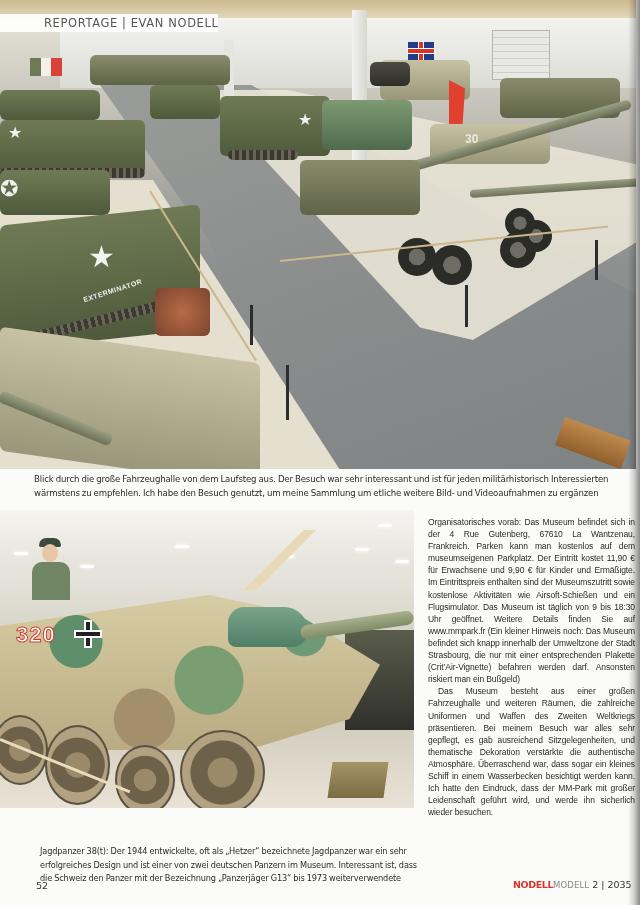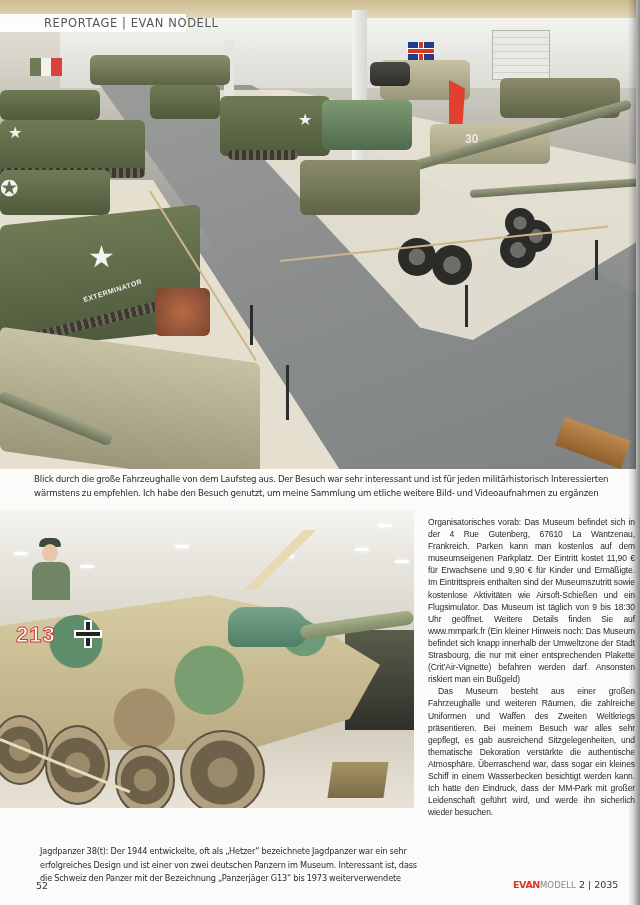--- a/index.html
+++ b/index.html
@@ -41,21 +41,21 @@
     background: repeating-linear-gradient(90deg, #3a3a33 0 4px, #6a6554 4px 7px); }
   .wheel { position: absolute; border-radius: 50%; background: radial-gradient(circle, #6d6d66 0 30%, #2b2b28 32% 100%); }
   .star { position: absolute; color: #f2f2ee; font-size: 22px; line-height: 1; }
   .gun { position: absolute; height: 10px; background: linear-gradient(180deg,#9aa084,#6c7157); border-radius: 5px; transform-origin: left center; }
   .rope { position: absolute; height: 2px; background: #cdb78a; transform-origin: left center; }
   .post { position: absolute; width: 3px; background: #2d2d2d; }
   .crate { position: absolute; background: linear-gradient(180deg,#c08a4e,#8f5f2d); }
   .ext-label { position: absolute; left: 82px; top: 287px; font-size: 7px; font-weight: bold; color: #eee; transform: rotate(-18deg); letter-spacing: .5px; }
   .num-30 { position: absolute; left: 465px; top: 132px; font-size: 12px; color: #eaeadf; font-weight: bold; }
 
-  .kicker { position: absolute; left: 0; top: 14px; height: 18px; width: 186px; background: rgba(255,255,255,.92);
+  .kicker { position: absolute; left: 0; top: 14px; height: 18px; width: 218px; background: rgba(255,255,255,.92);
     font-family: "DejaVu Sans", sans-serif; font-size: 11.5px; letter-spacing: .6px; color: #555;
     padding-left: 44px; line-height: 18px; white-space: nowrap; }
 
   
   .caption-top { position: absolute; left: 34px; top: 472px; width: 600px; font-family: "DejaVu Sans", sans-serif;
     font-size: 8.6px; line-height: 14px; color: #2b2b2b; letter-spacing: -.15px; word-spacing: -.5px; }
 
   
   .photo-bottom { position: absolute; left: 0; top: 510px; width: 414px; height: 298px; overflow: hidden;
     background: linear-gradient(180deg, #f2f1ec 0%, #e3e1d8 25%, #c9c4b3 60%, #e8e3d6 100%); }
@@ -188,36 +188,36 @@
   <div class="airplane"></div>
   <div class="truck-right"></div>
   <div class="soldier">
     <div class="cap"></div>
       <div class="head"></div>
       <div class="body"></div>
   </div>
   <div class="hetzer"></div>
   <div class="mantlet"></div>
   <div class="hetzer-gun"></div>
-  <div class="hz-num">213</div>
+  <div class="hz-num">320</div>
   <div class="hz-cross"></div>
   <div class="hz-wheel" style="left:-8px;top:205px;width:56px;height:70px;"></div>
   <div class="hz-wheel" style="left:45px;top:215px;width:65px;height:80px;"></div>
   <div class="hz-wheel" style="left:115px;top:235px;width:60px;height:70px;"></div>
   <div class="hz-wheel" style="left:180px;top:220px;width:85px;height:85px;"></div>
   <div class="rope2"></div>
   <div class="box-bottom"></div>
 </div>
 
 <p class="caption-bottom">Jagdpanzer 38(t): Der 1944 entwickelte, oft als „Hetzer“ bezeichnete Jagdpanzer war ein sehr erfolgreiches Design und ist einer von zwei deutschen Panzern im Museum. Interessant ist, dass die Schweiz den Panzer mit der Bezeichnung „Panzerjäger G13“ bis 1973 weiterverwendete</p>
 
 <div class="article">
   <p>Organisatorisches vorab: Das Museum befindet sich in der 4 Rue Gutenberg, 67610 La Wantzenau, Frankreich. Parken kann man kostenlos auf dem museumseigenen Parkplatz. Der Eintritt kostet 11,90 € für Erwachsene und 9,90 € für Kinder und Ermäßigte. Im Eintrittspreis enthalten sind der Museumszutritt sowie kostenlose Aktivitäten wie Airsoft-Schießen und ein Flugsimulator. Das Museum ist täglich von 9 bis 18:30 Uhr geöffnet. Weitere Details finden Sie auf www.mmpark.fr (Ein kleiner Hinweis noch: Das Museum befindet sich knapp innerhalb der Umweltzone der Stadt Strasbourg, die nur mit einer entsprechenden Plakette (Crit’Air-Vignette) befahren werden darf. Ansonsten riskiert man ein Bußgeld)</p>
   <p>Das Museum besteht aus einer großen Fahrzeughalle und weiteren Räumen, die zahlreiche Uniformen und Waffen des Zweiten Weltkriegs präsentieren. Bei meinem Besuch war alles sehr gepflegt, es gab ausreichend Sitzgelegenheiten, und thematische Dekoration verstärkte die authentische Atmosphäre. Überraschend war, dass sogar ein kleines Schiff in einem Wasserbecken besichtigt werden kann. Ich hatte den Eindruck, dass der MM-Park mit großer Leidenschaft geführt wird, und werde ihn sicherlich wieder besuchen.</p>
 </div>
 
 <div class="page-number">52</div>
 <div class="footer-brand">
-  <span class="truck">EVAN</span><span class="modell">MODELL</span>
+  <span class="truck">NODELL</span><span class="modell">MODELL</span>
   <span>2 | 2035</span>
 </div>
 
 <div class="gutter-shadow"></div>
 
 </body></html>

